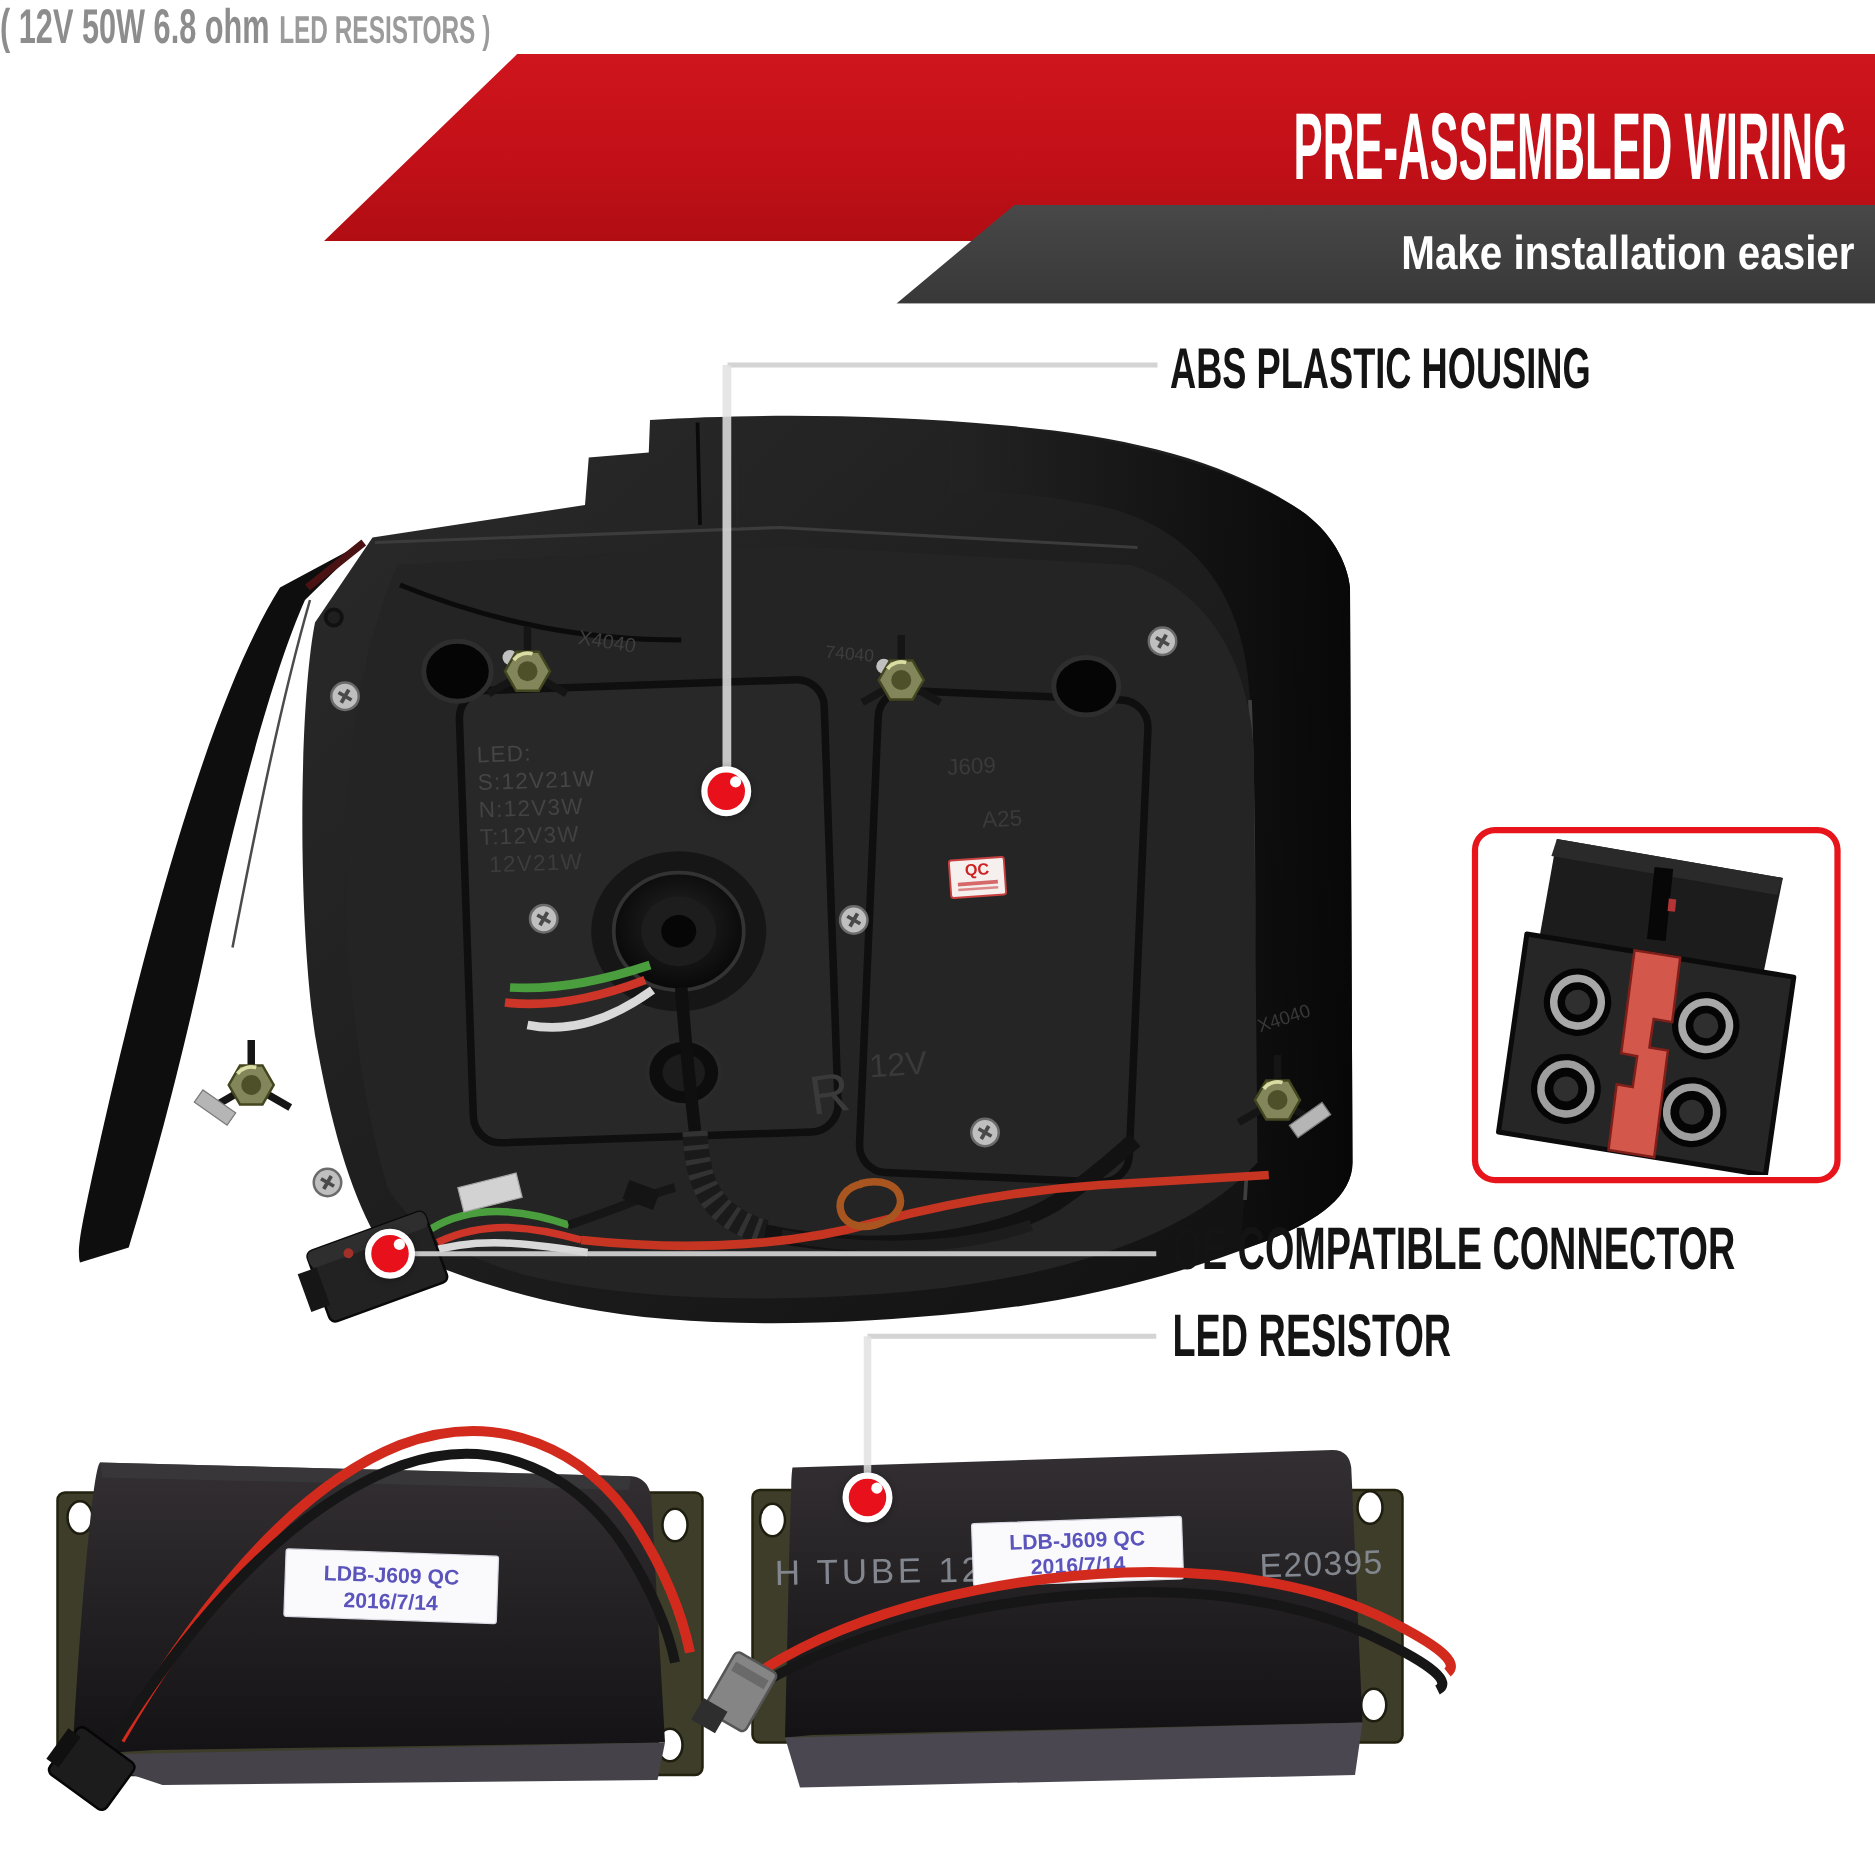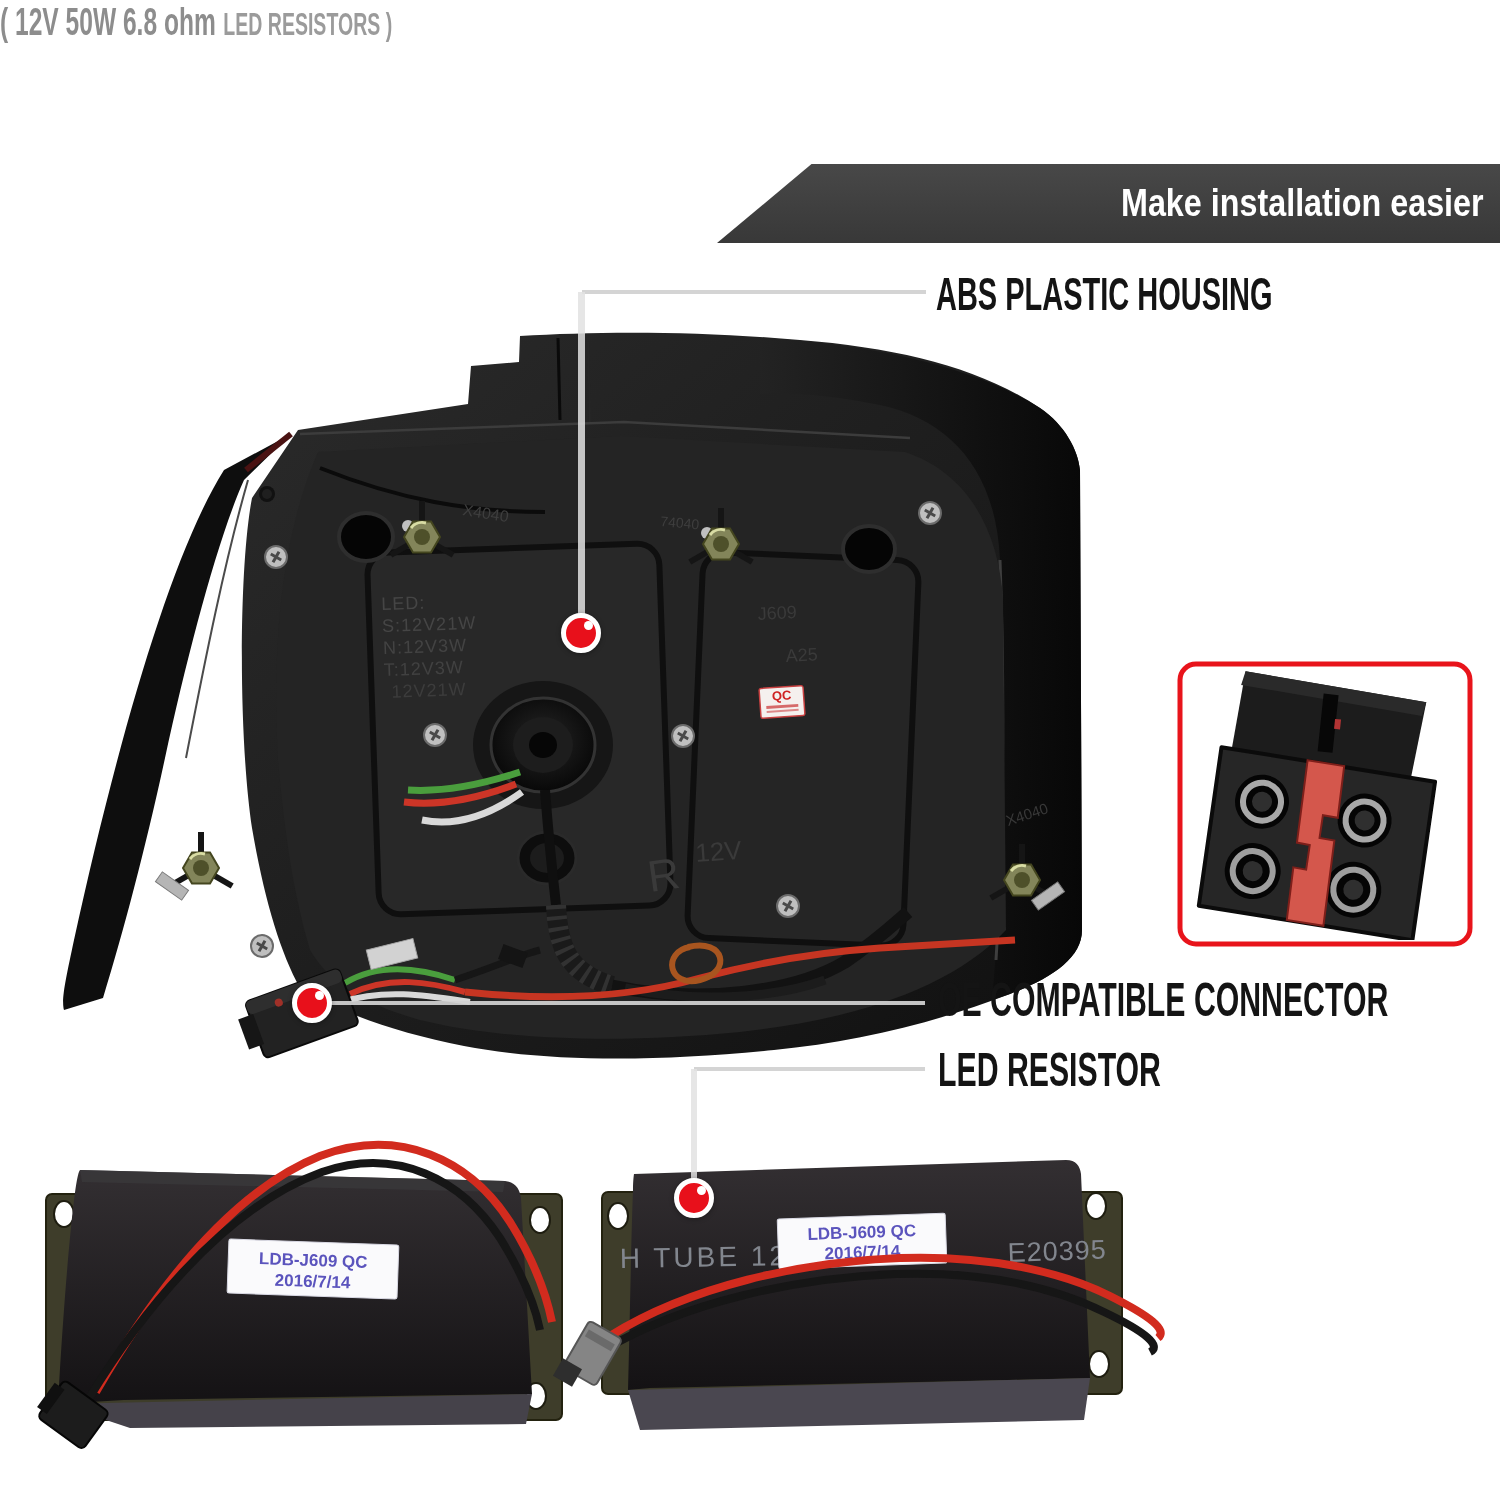--- a/index.html
+++ b/index.html
@@ -275,20 +275,23 @@
       <path d="M610,1336 C690,1286 800,1262 900,1258 C990,1255 1062,1272 1110,1296 C1150,1316 1168,1330 1158,1338" stroke="#d22b1e" stroke-width="8" fill="none"></path>
       <path d="M604,1350 C684,1302 796,1278 896,1274 C986,1271 1056,1288 1104,1312 C1146,1332 1162,1346 1150,1352" stroke="#161616" stroke-width="8" fill="none"></path>
       <g transform="rotate(30 592 1352)">
         <rect x="574" y="1326" width="38" height="54" rx="4" fill="#858585" stroke="#565656" stroke-width="2"></rect>
         <rect x="578" y="1334" width="30" height="8" fill="#6a6a6a"></rect>
         <rect x="570" y="1372" width="22" height="20" fill="#2e2e2e"></rect>
       </g>
     </g>
   </svg>
 
+  <div class="banner-red">
+    <div class="txt">PRE-ASSEMBLED WIRING</div>
+  </div>
   <div class="banner-gray">
     <div class="txt">Make installation easier</div>
   </div>
 
   <div class="cline abs-h"></div>
   <div class="cline v abs-v"></div>
   <div class="cline oe-h"></div>
   <div class="cline led-h"></div>
   <div class="cline v led-v"></div>
 

